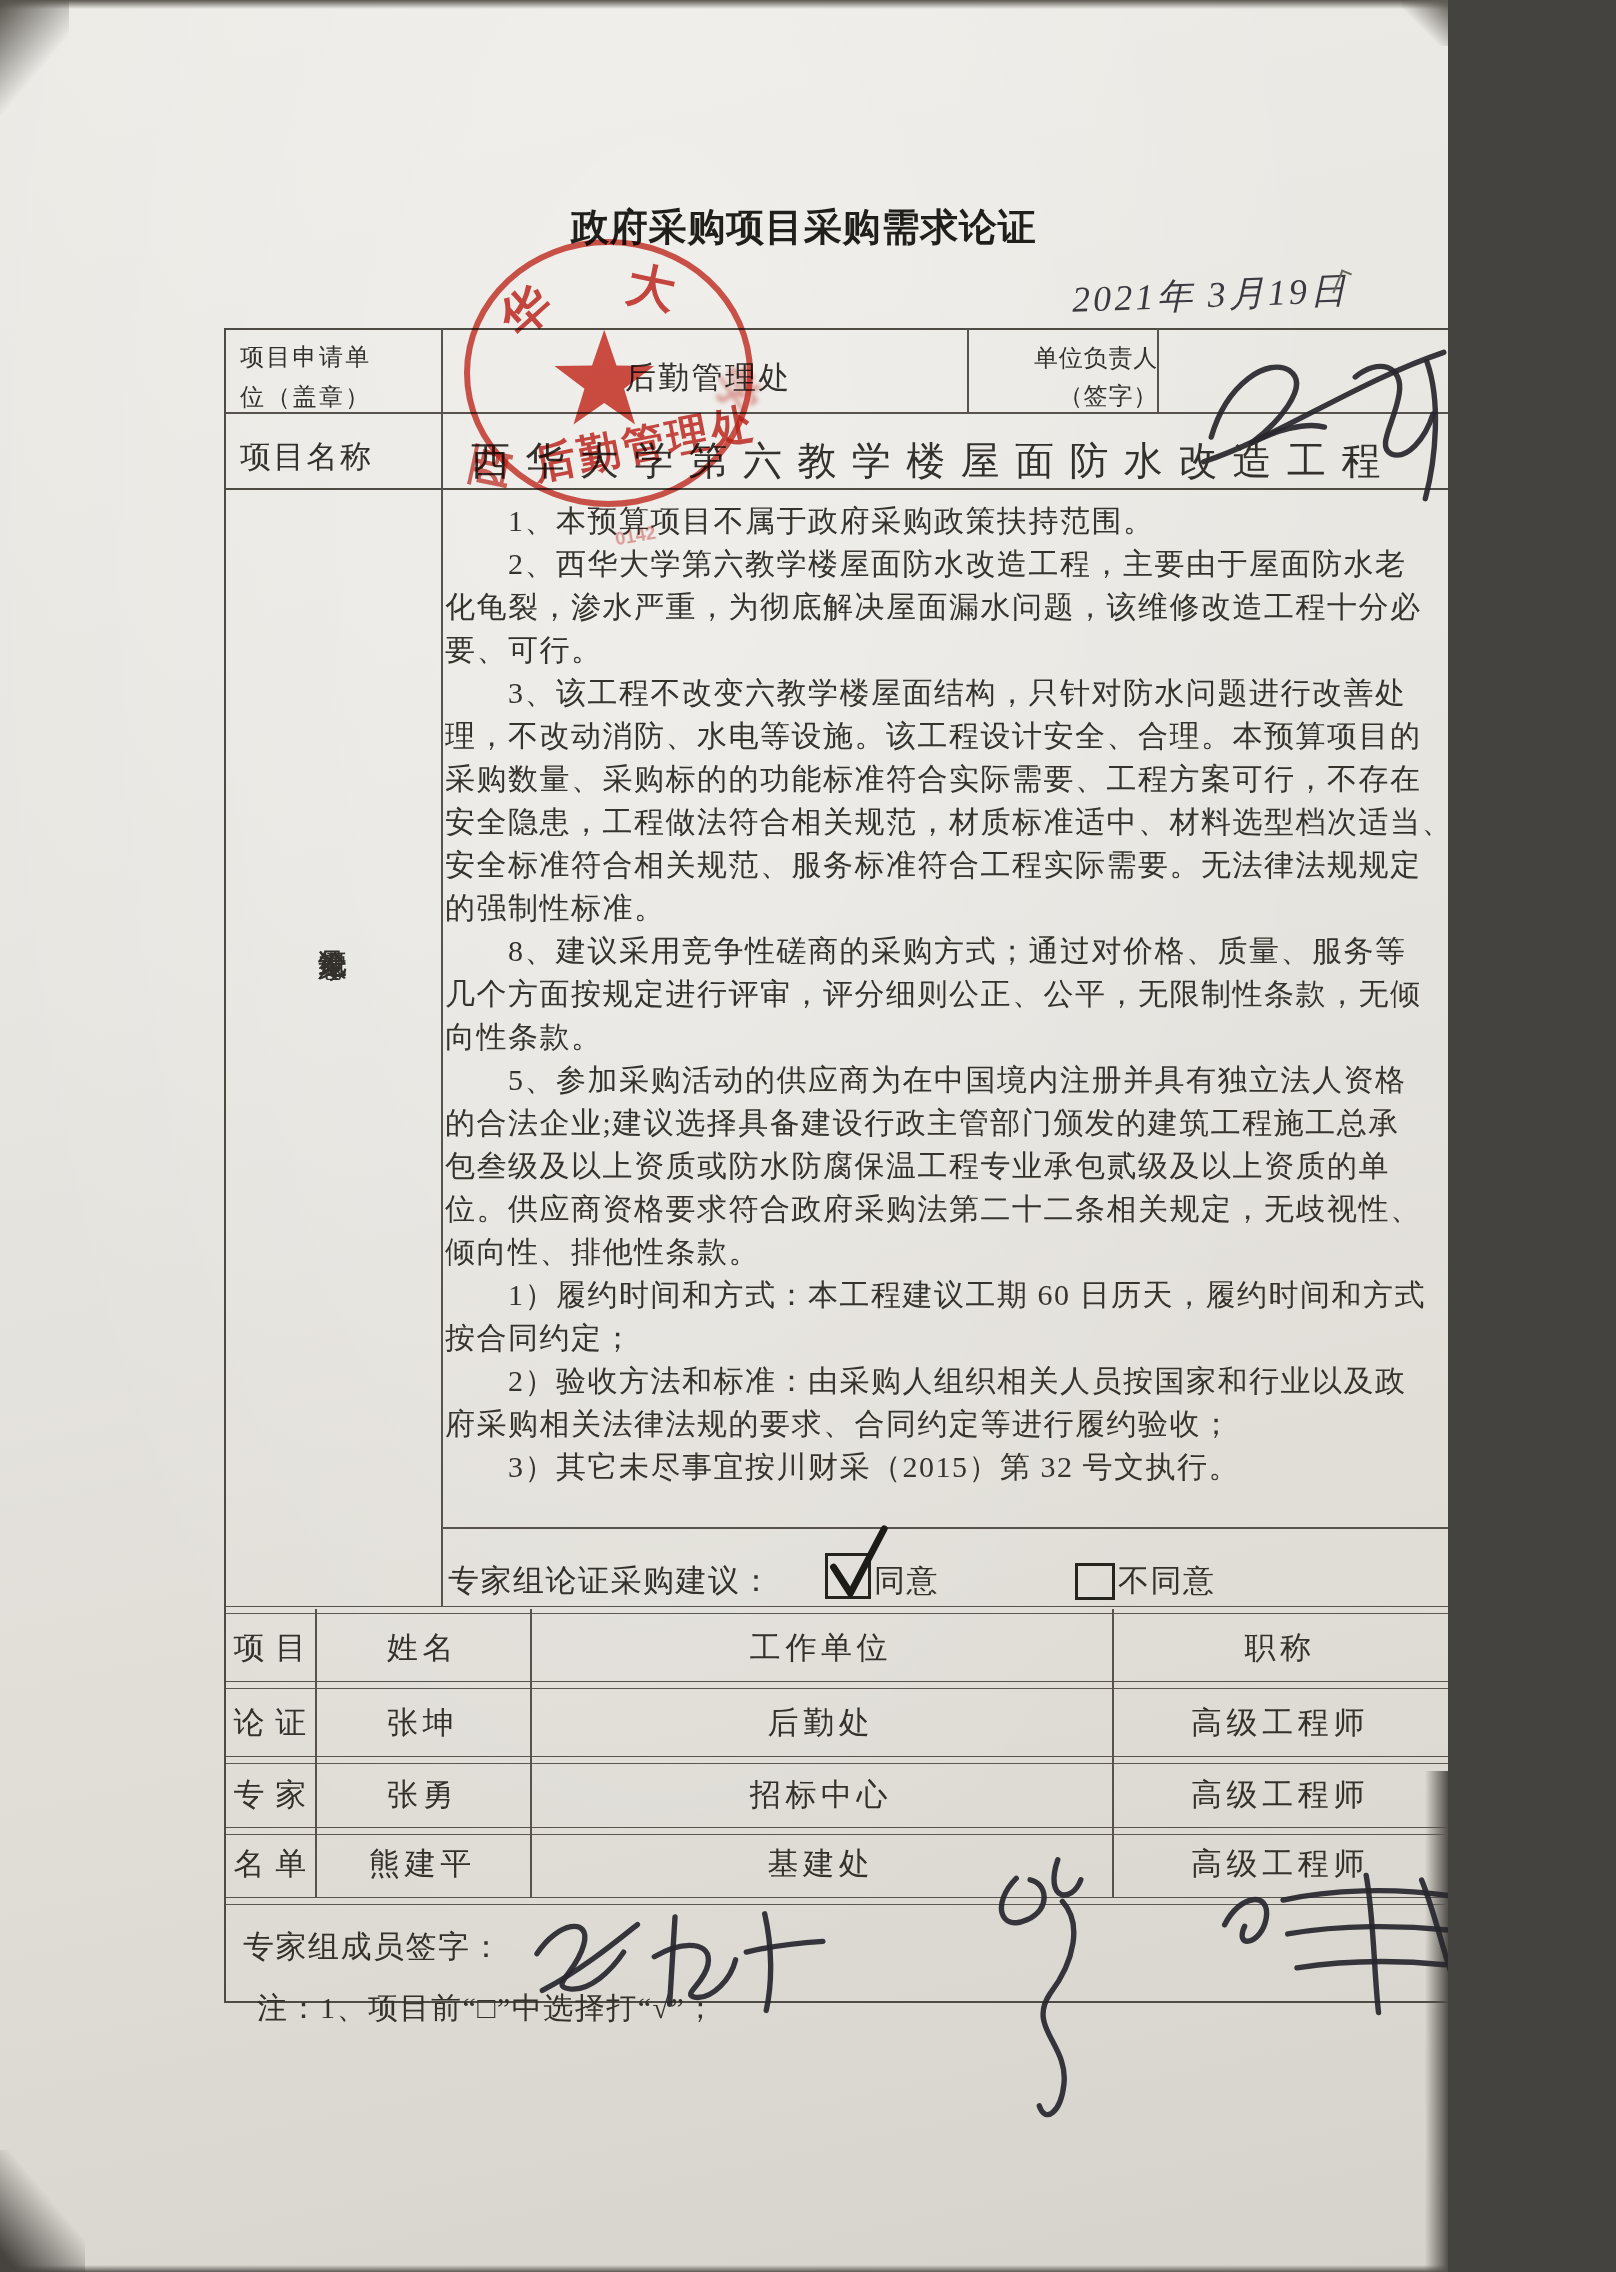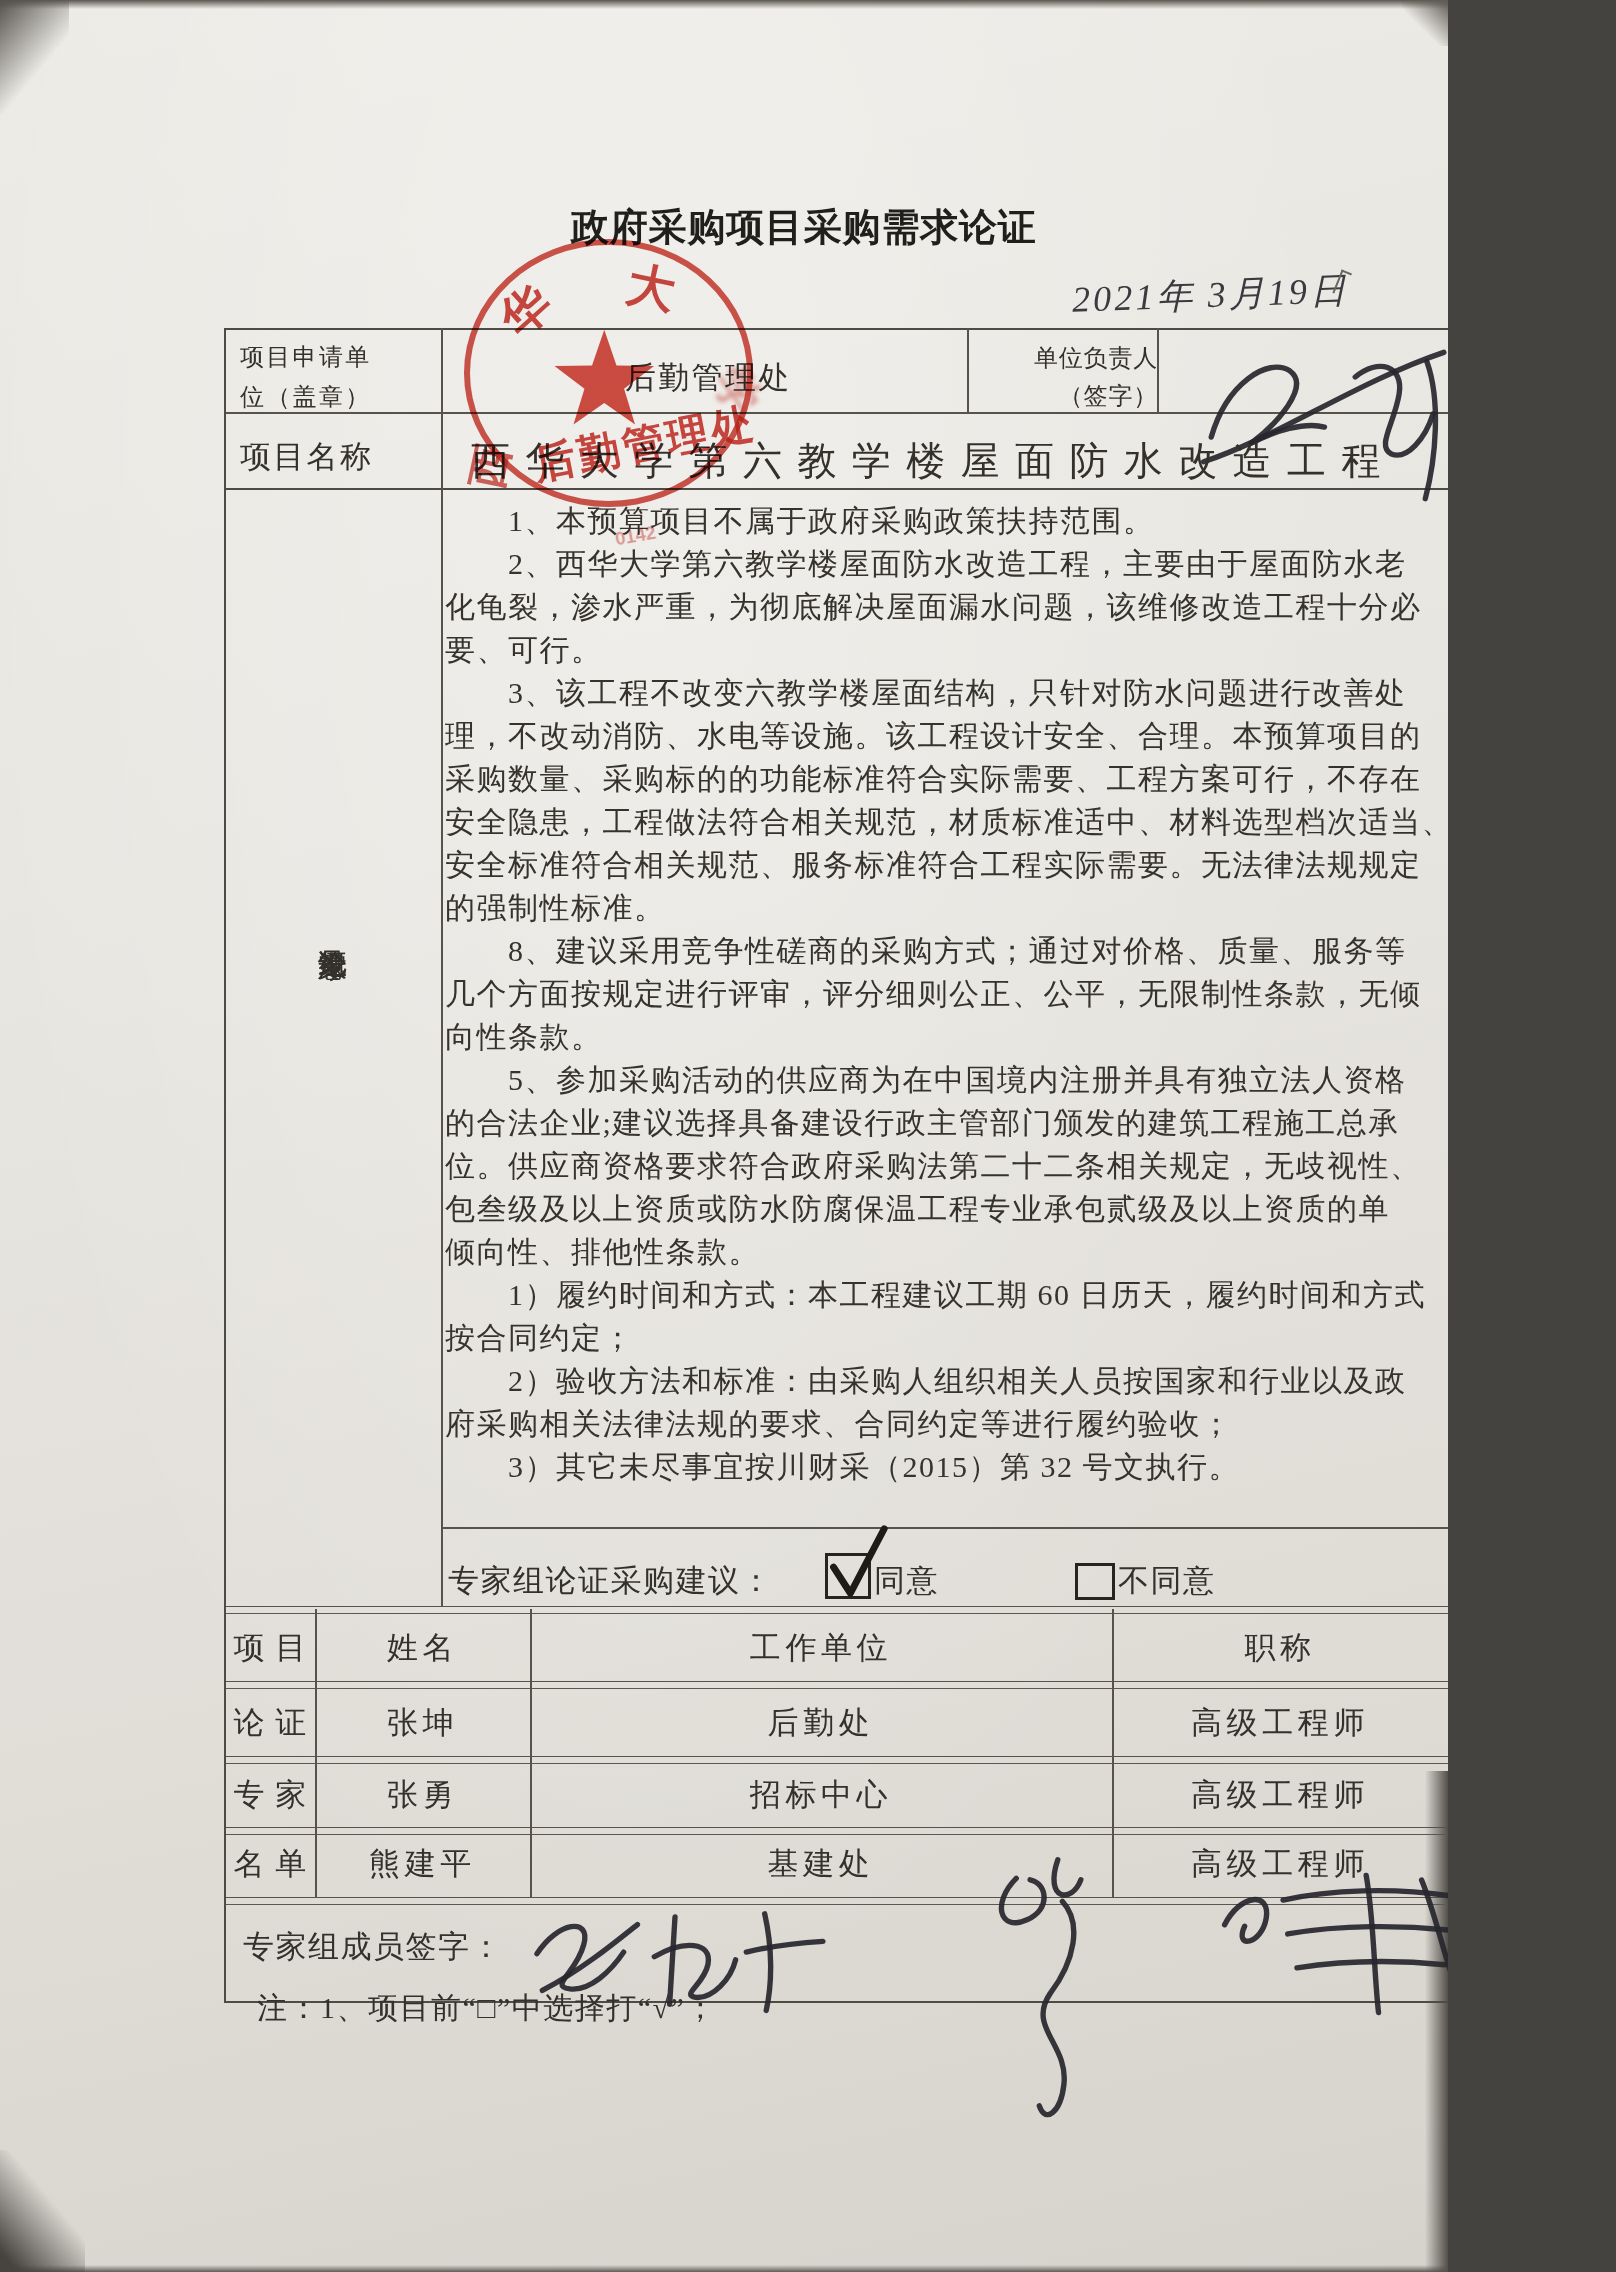--- a/index.html
+++ b/index.html
@@ -111,22 +111,22 @@
       <div class="tline">理，不改动消防、水电等设施。该工程设计安全、合理。本预算项目的</div>
       <div class="tline">采购数量、采购标的的功能标准符合实际需要、工程方案可行，不存在</div>
       <div class="tline">安全隐患，工程做法符合相关规范，材质标准适中、材料选型档次适当、</div>
       <div class="tline">安全标准符合相关规范、服务标准符合工程实际需要。无法律法规规定</div>
       <div class="tline">的强制性标准。</div>
       <div class="tline">　　8、建议采用竞争性磋商的采购方式；通过对价格、质量、服务等</div>
       <div class="tline">几个方面按规定进行评审，评分细则公正、公平，无限制性条款，无倾</div>
       <div class="tline">向性条款。</div>
       <div class="tline">　　5、参加采购活动的供应商为在中国境内注册并具有独立法人资格</div>
       <div class="tline">的合法企业;建议选择具备建设行政主管部门颁发的建筑工程施工总承</div>
+      <div class="tline">包叁级及以上资质或防水防腐保温工程专业承包贰级及以上资质的单</div>
       <div class="tline">位。供应商资格要求符合政府采购法第二十二条相关规定，无歧视性、</div>
-      <div class="tline">包叁级及以上资质或防水防腐保温工程专业承包贰级及以上资质的单</div>
       <div class="tline">倾向性、排他性条款。</div>
       <div class="tline">　　1）履约时间和方式：本工程建议工期 60 日历天，履约时间和方式</div>
       <div class="tline">按合同约定；</div>
       <div class="tline">　　2）验收方法和标准：由采购人组织相关人员按国家和行业以及政</div>
       <div class="tline">府采购相关法律法规的要求、合同约定等进行履约验收；</div>
       <div class="tline">　　3）其它未尽事宜按川财采（2015）第 32 号文执行。</div>
     </div>
 
   <div class="abs plain" style="left:448px;top:1560px;">专家组论证采购建议：</div>
   <div class="cbox" style="left:825px;top:1553px;width:40px;height:40px;"></div>

